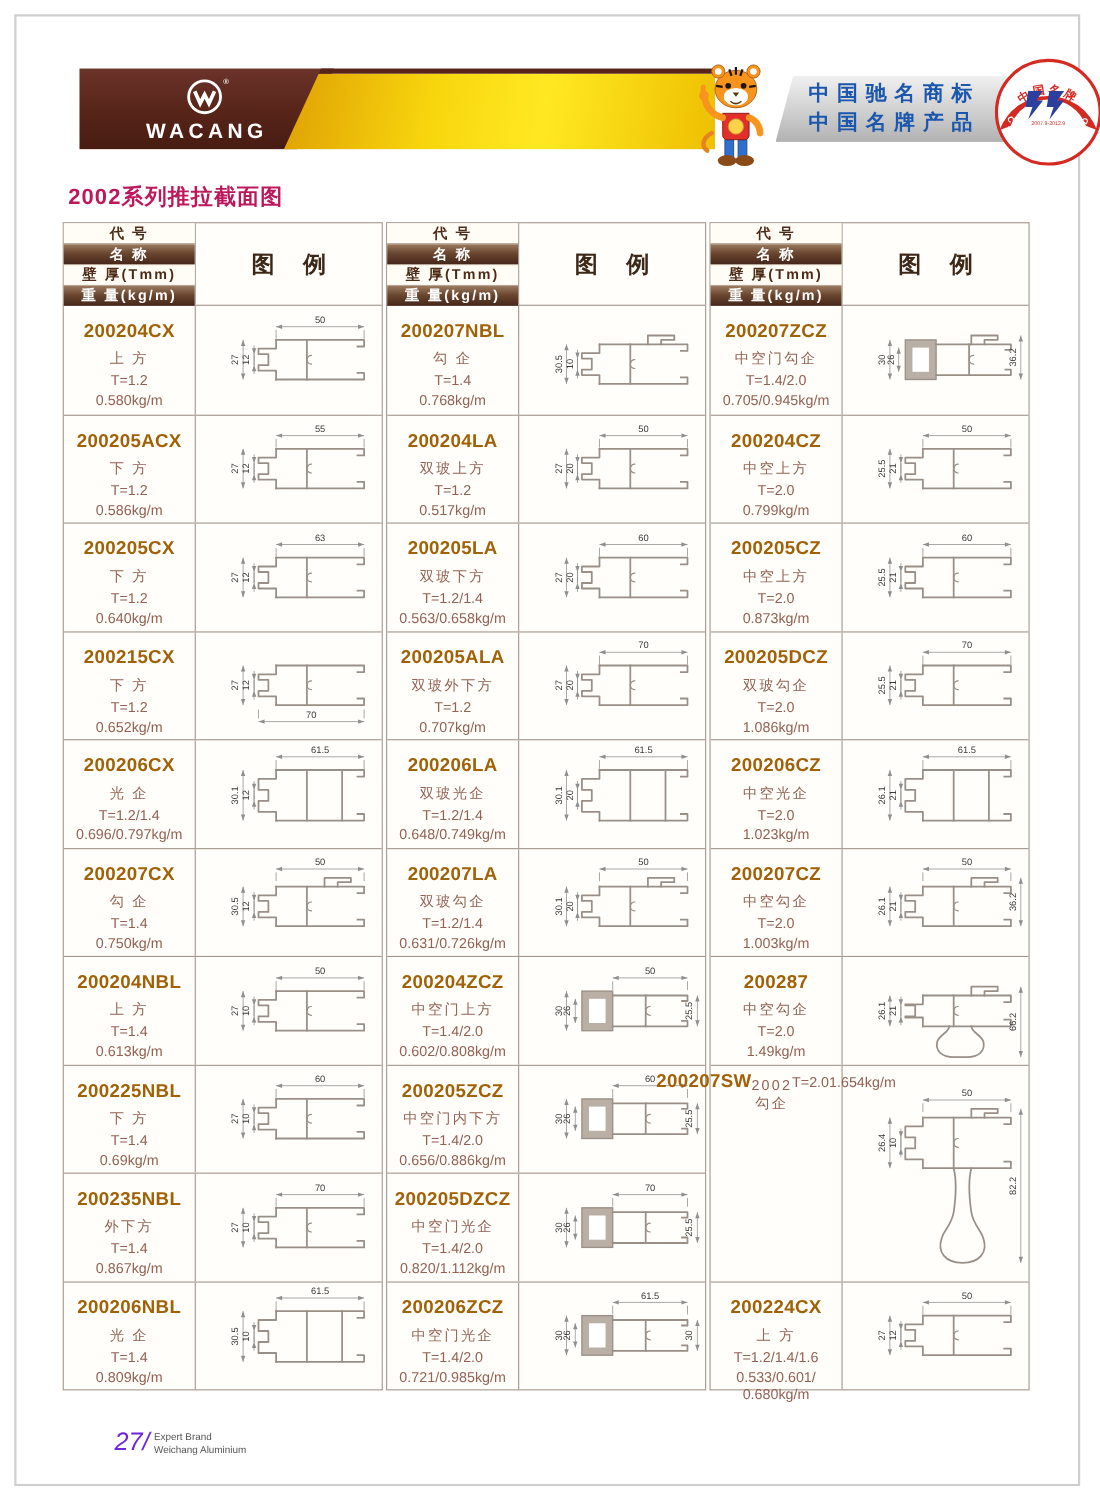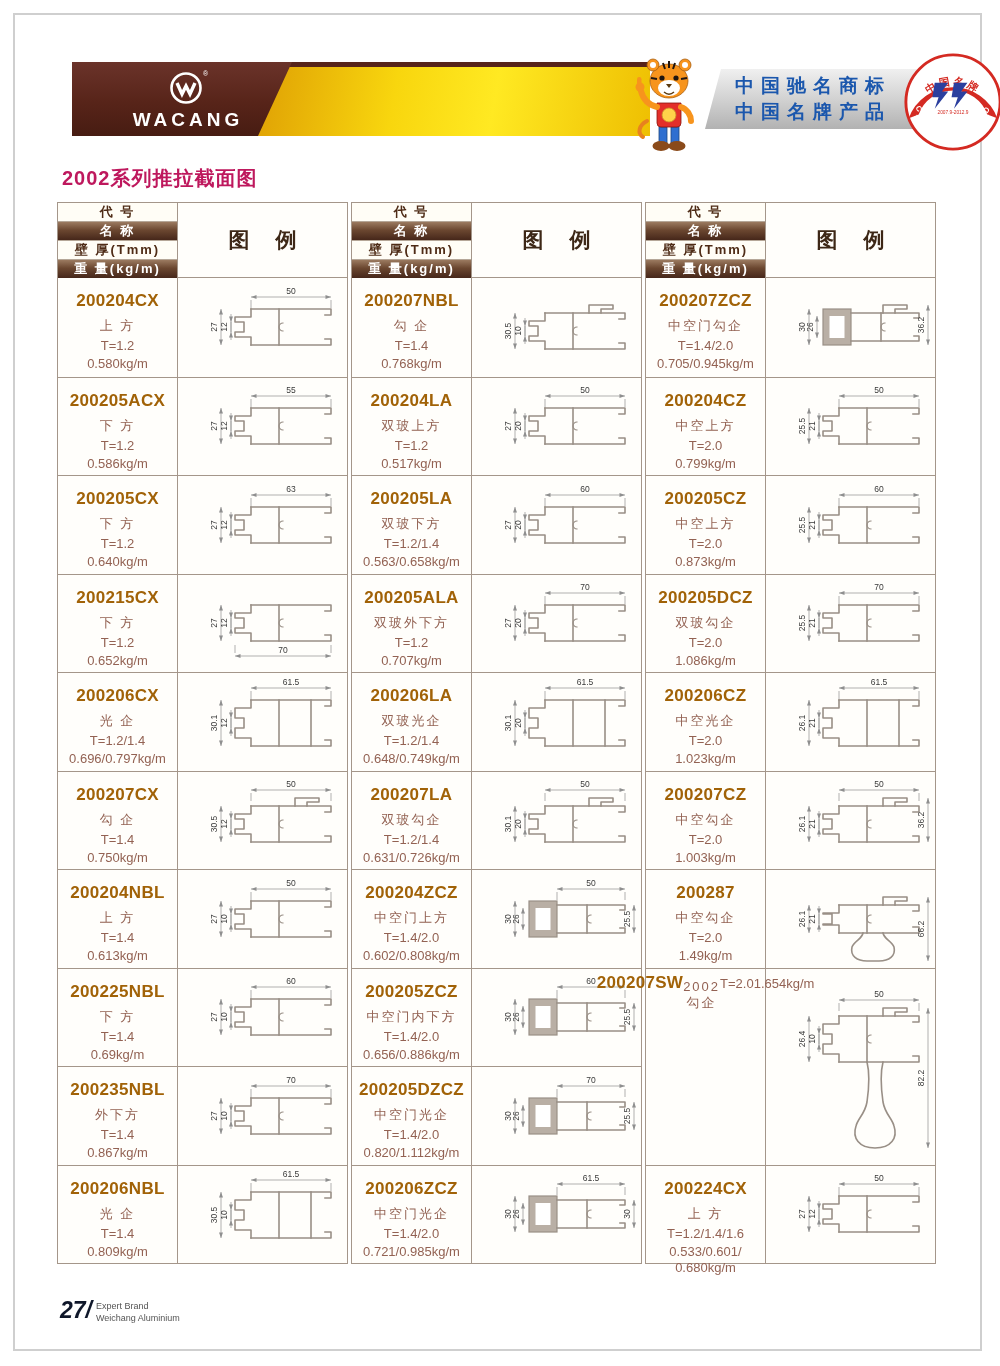--- a/index.html
+++ b/index.html
@@ -63,21 +63,21 @@
   .thin{stroke-width:1.1;}
   .dim{stroke:#8f8f8f;stroke-width:0.7;}
   .dimf{fill:#8f8f8f;stroke:none;}
   .dimt{font-family:"Liberation Sans","DejaVu Sans",sans-serif;font-size:8.5px;fill:#3a3a3a;}
   .blockfill{fill:#b9afa5;stroke:#998f86;stroke-width:1.2;}
 
   
   .note{position:absolute;left:0;right:0;top:1283px;margin:0;text-align:center;
         font-size:15px;color:#161616;letter-spacing:0.5px;}
   .pagenum{position:absolute;left:60px;top:1300px;display:flex;align-items:flex-start;gap:4px;}
-  .pagenum .num{font-size:23px;font-weight:bold;font-style:italic;color:#0f172a;line-height:0.9;}
+  .pagenum .num{font-size:23px;font-weight:normal;font-style:italic;color:#6d28d9;line-height:0.9;margin-left:44px;}
   .pn-labels{font-size:9px;color:#555;line-height:1.3;padding-top:1px;}
   .pn-labels span{display:block;}
 </style>
 </head>
 <body>
 
 <div class="page">
   <div class="frame"></div>
 
   <header class="banner">

